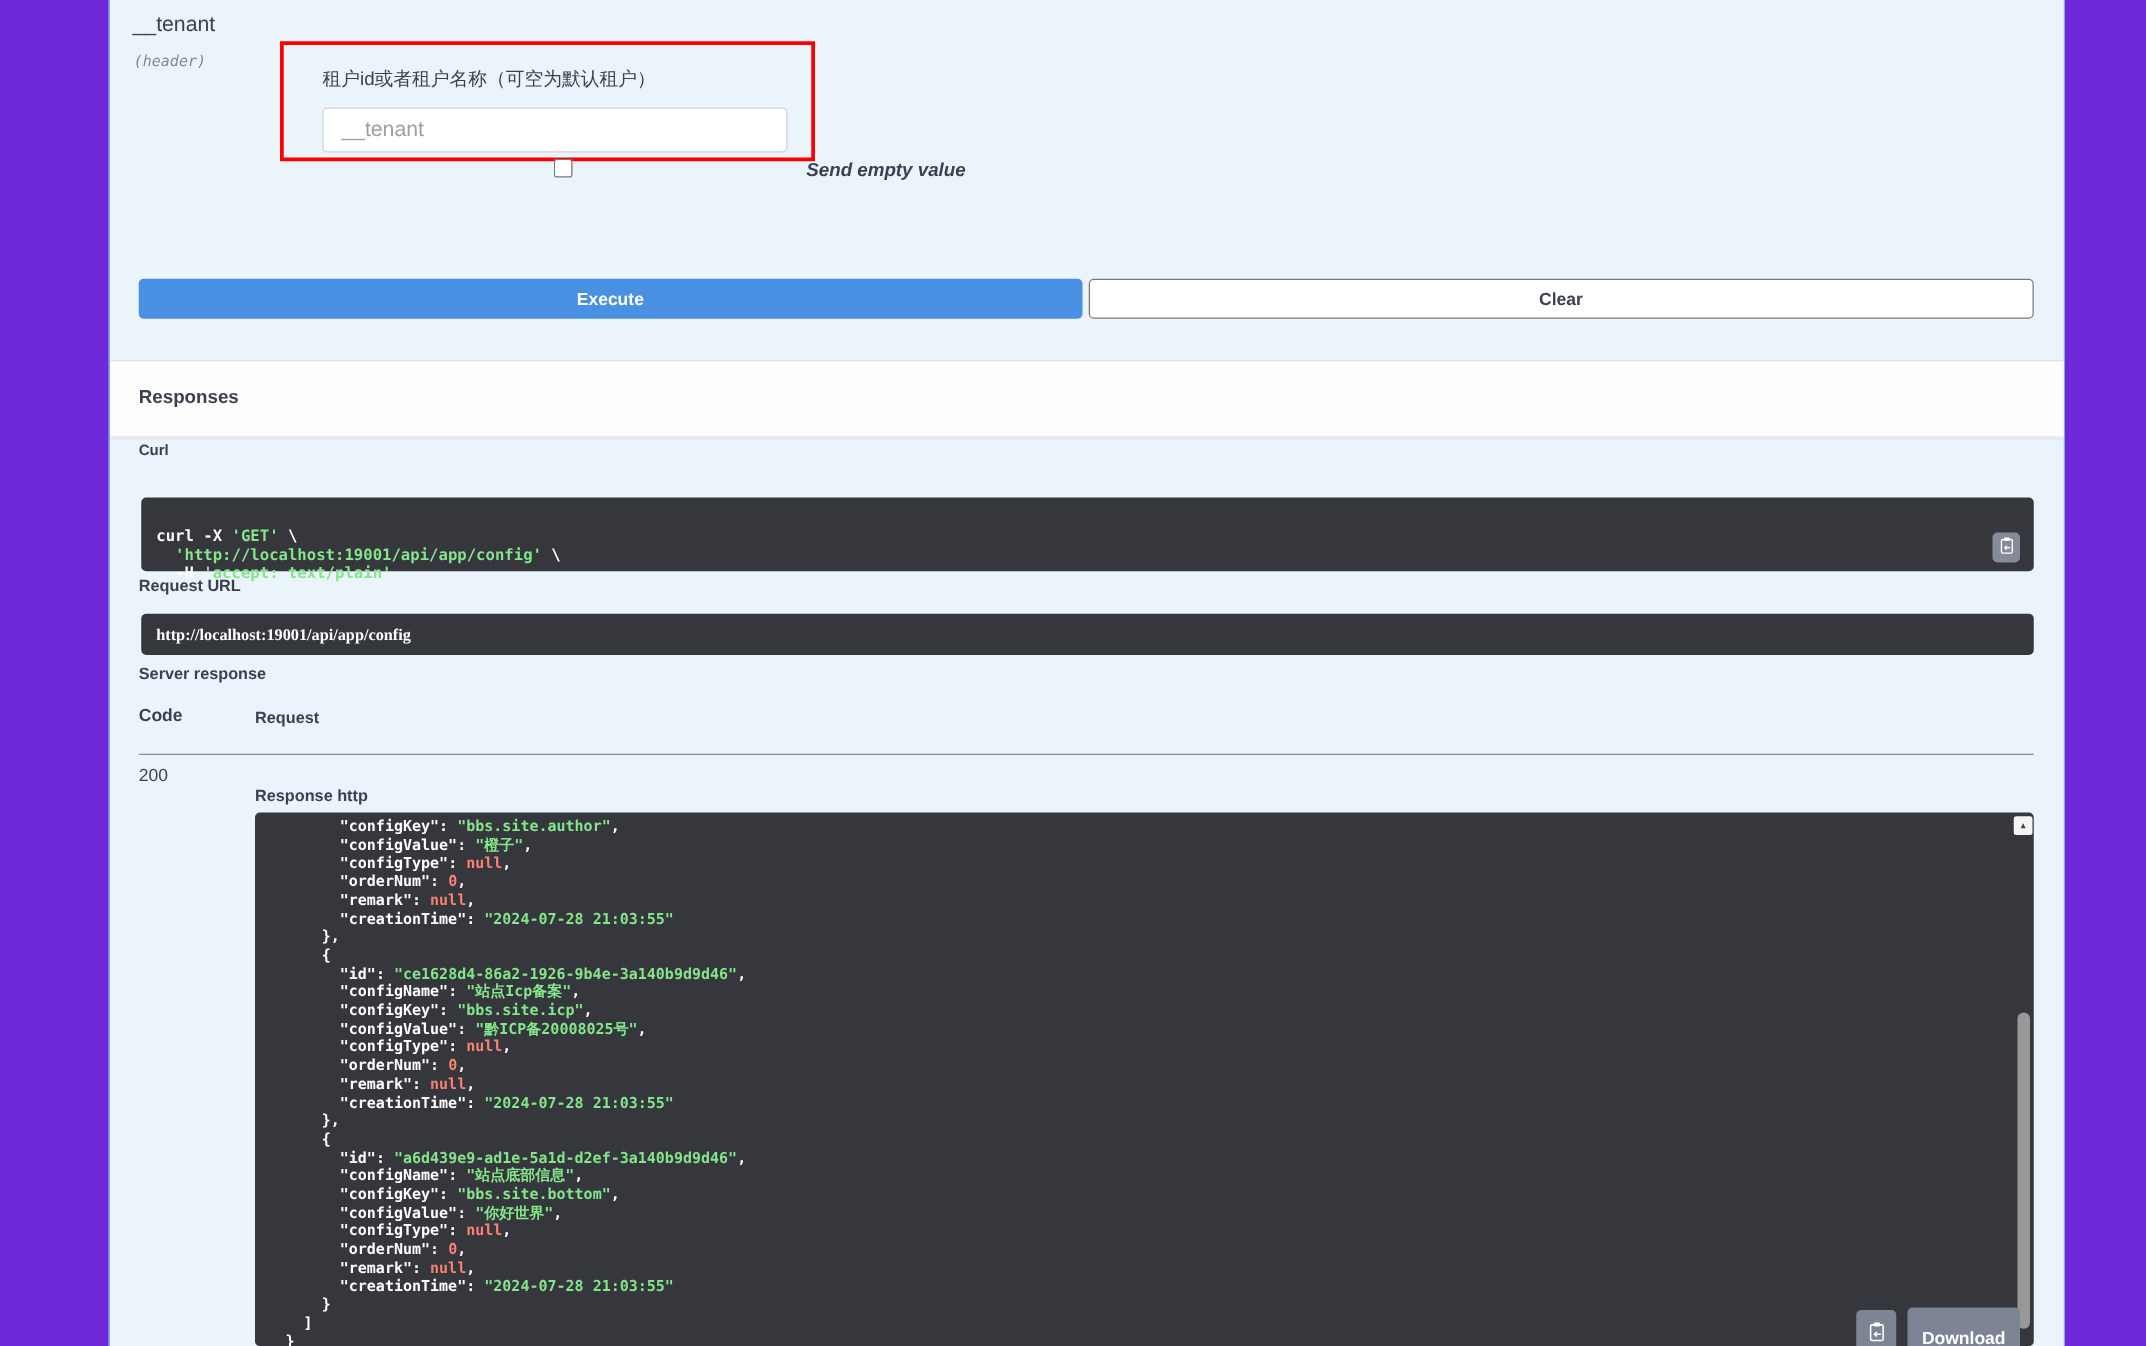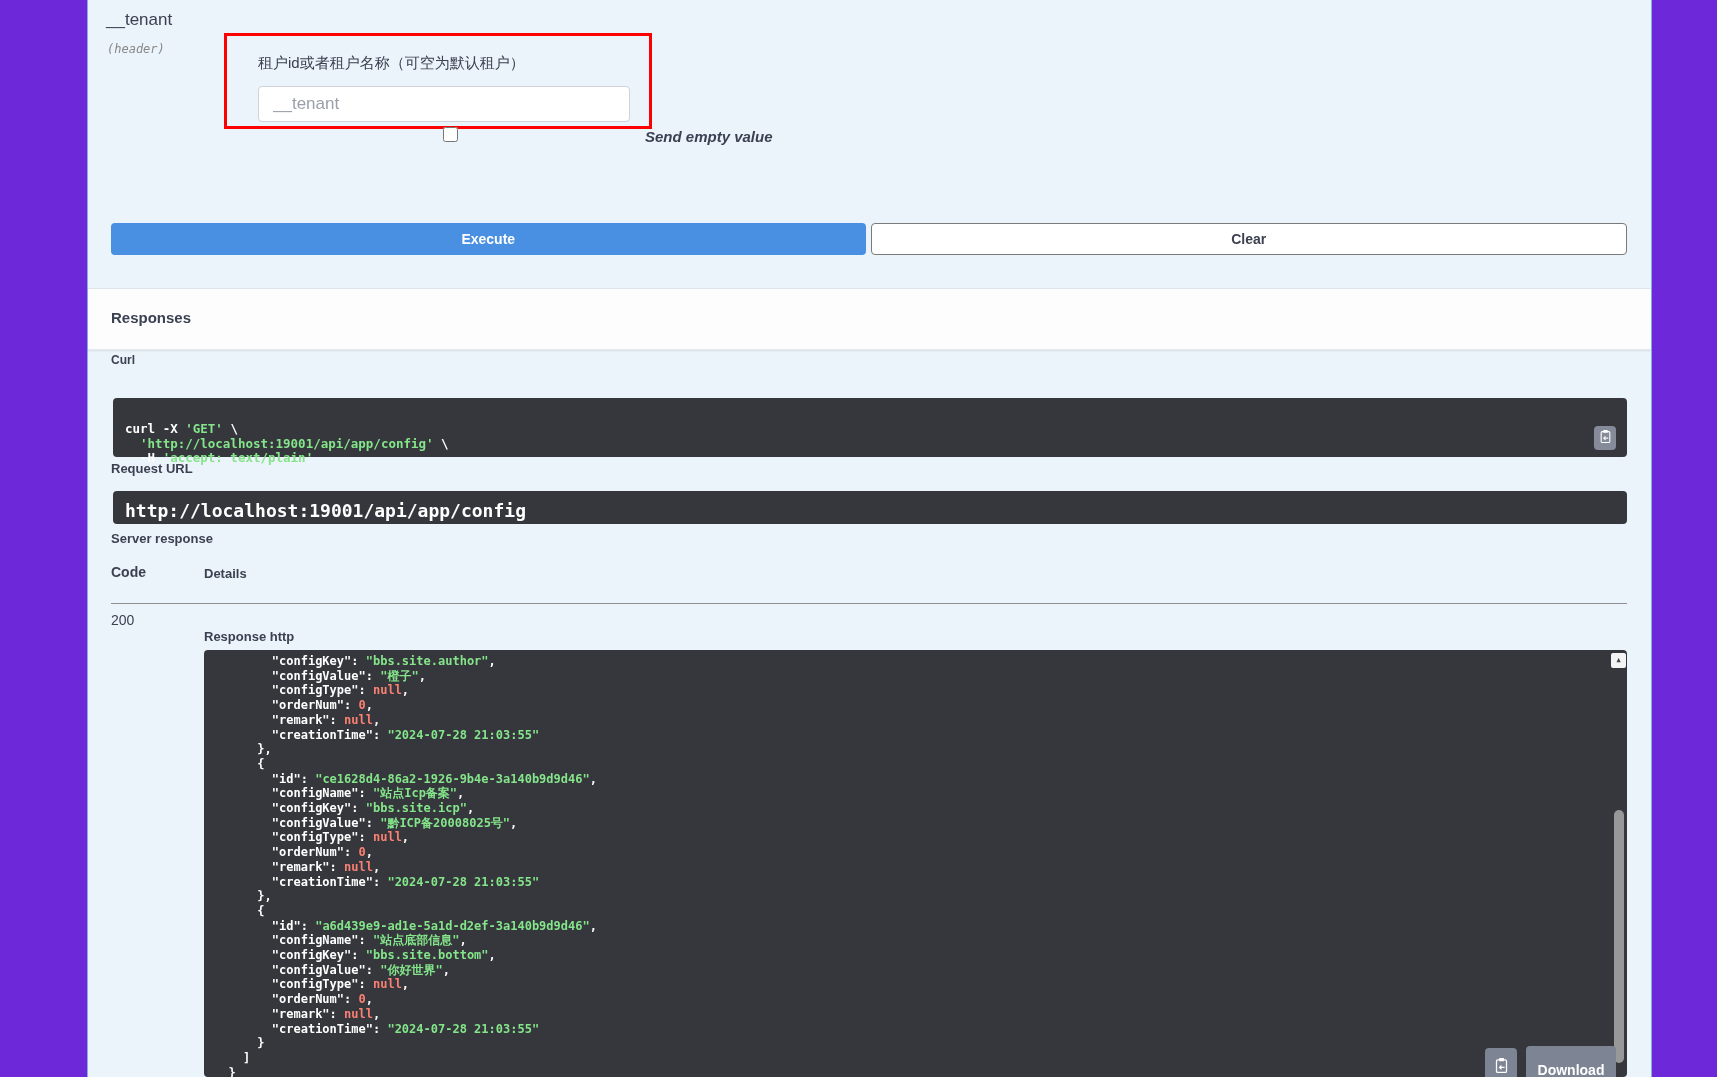--- a/index.html
+++ b/index.html
@@ -43,21 +43,21 @@
   .code-divider{left:23px;right:24px;top:603px;border-top:1px solid #909090;height:0;}
   .status-code{left:23px;top:612px;font-size:14px;color:#3b4151;}
   .lbl-respbody{left:116px;top:629px;}
 
   
   .dark-pre{background:#35373c;border-radius:4px;color:#fff;
             font-family:"DejaVu Sans Mono",monospace;box-sizing:border-box;}
   .curl-pre{left:25px;right:24px;top:398px;height:59px;padding:24px 12px;
             font-size:12.5px;line-height:14.5px;font-weight:bold;}
   .requrl-pre{left:25px;right:24px;top:491px;height:33px;padding:9px 12px;
-              font-size:18px;font-weight:bold;}
+              font-size:13px;font-weight:bold;font-family:Liberation Serif, serif;}
   .resp-pre{left:116px;right:24px;top:650px;bottom:0;overflow:hidden;
             font-size:12px;line-height:14.7px;font-weight:bold;padding:4px 0 0 10px;}
   .code-line{white-space:pre;}
   .tok-plain{color:#ffffff;}
   .tok-key{color:#ffffff;}
   .tok-str{color:#84e58a;}
   .tok-num{color:#fa8072;}
 
   
   .copy-chip{position:absolute;width:22px;height:24px;border-radius:4px;background:#858b99;
@@ -112,21 +112,21 @@
     <div class="code-line"><span class="tok-plain">curl -X </span><span class="tok-str">'GET'</span><span class="tok-plain"> \</span></div>
         <div class="code-line"><span class="tok-plain">  </span><span class="tok-str">'http://localhost:19001/api/app/config'</span><span class="tok-plain"> \</span></div>
         <div class="code-line"><span class="tok-plain">  -H </span><span class="tok-str">'accept: text/plain'</span></div>
       </div>
 
     <div class="abs mini-label lbl-requrl">Request URL</div>
     <div class="abs dark-pre requrl-pre">http://localhost:19001/api/app/config</div>
 
     <div class="abs mini-label lbl-server">Server response</div>
     <div class="abs mini-label lbl-code">Code</div>
-    <div class="abs mini-label lbl-details">Details</div>
+    <div class="abs mini-label lbl-details">Request</div>
     <div class="abs code-divider"></div>
 
     <div class="abs status-code">200</div>
     <div class="abs mini-label lbl-respbody">Response http</div>
 
     <div class="abs dark-pre resp-pre">
       <div class="scroll-arrow">▲</div>
       <div class="scroll-thumb"></div>
 
       <button class="gray-btn resp-copy">

